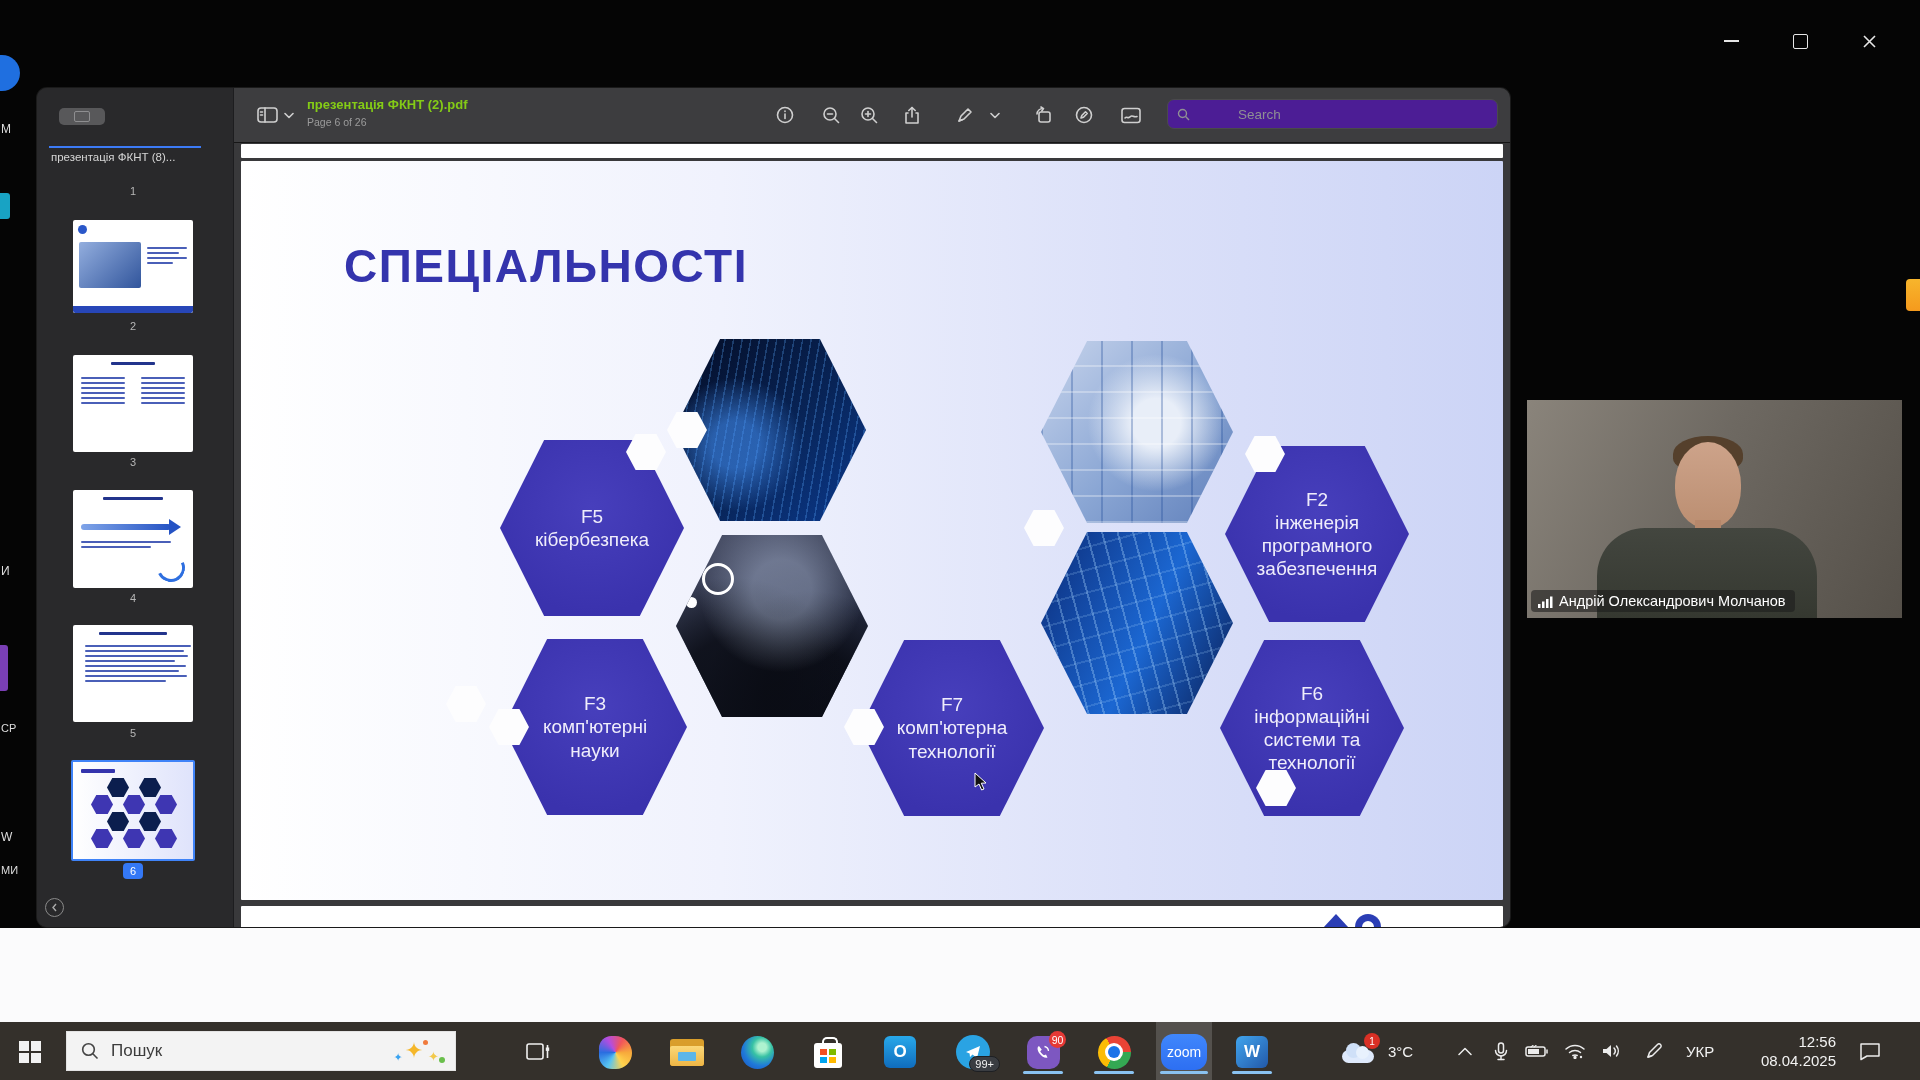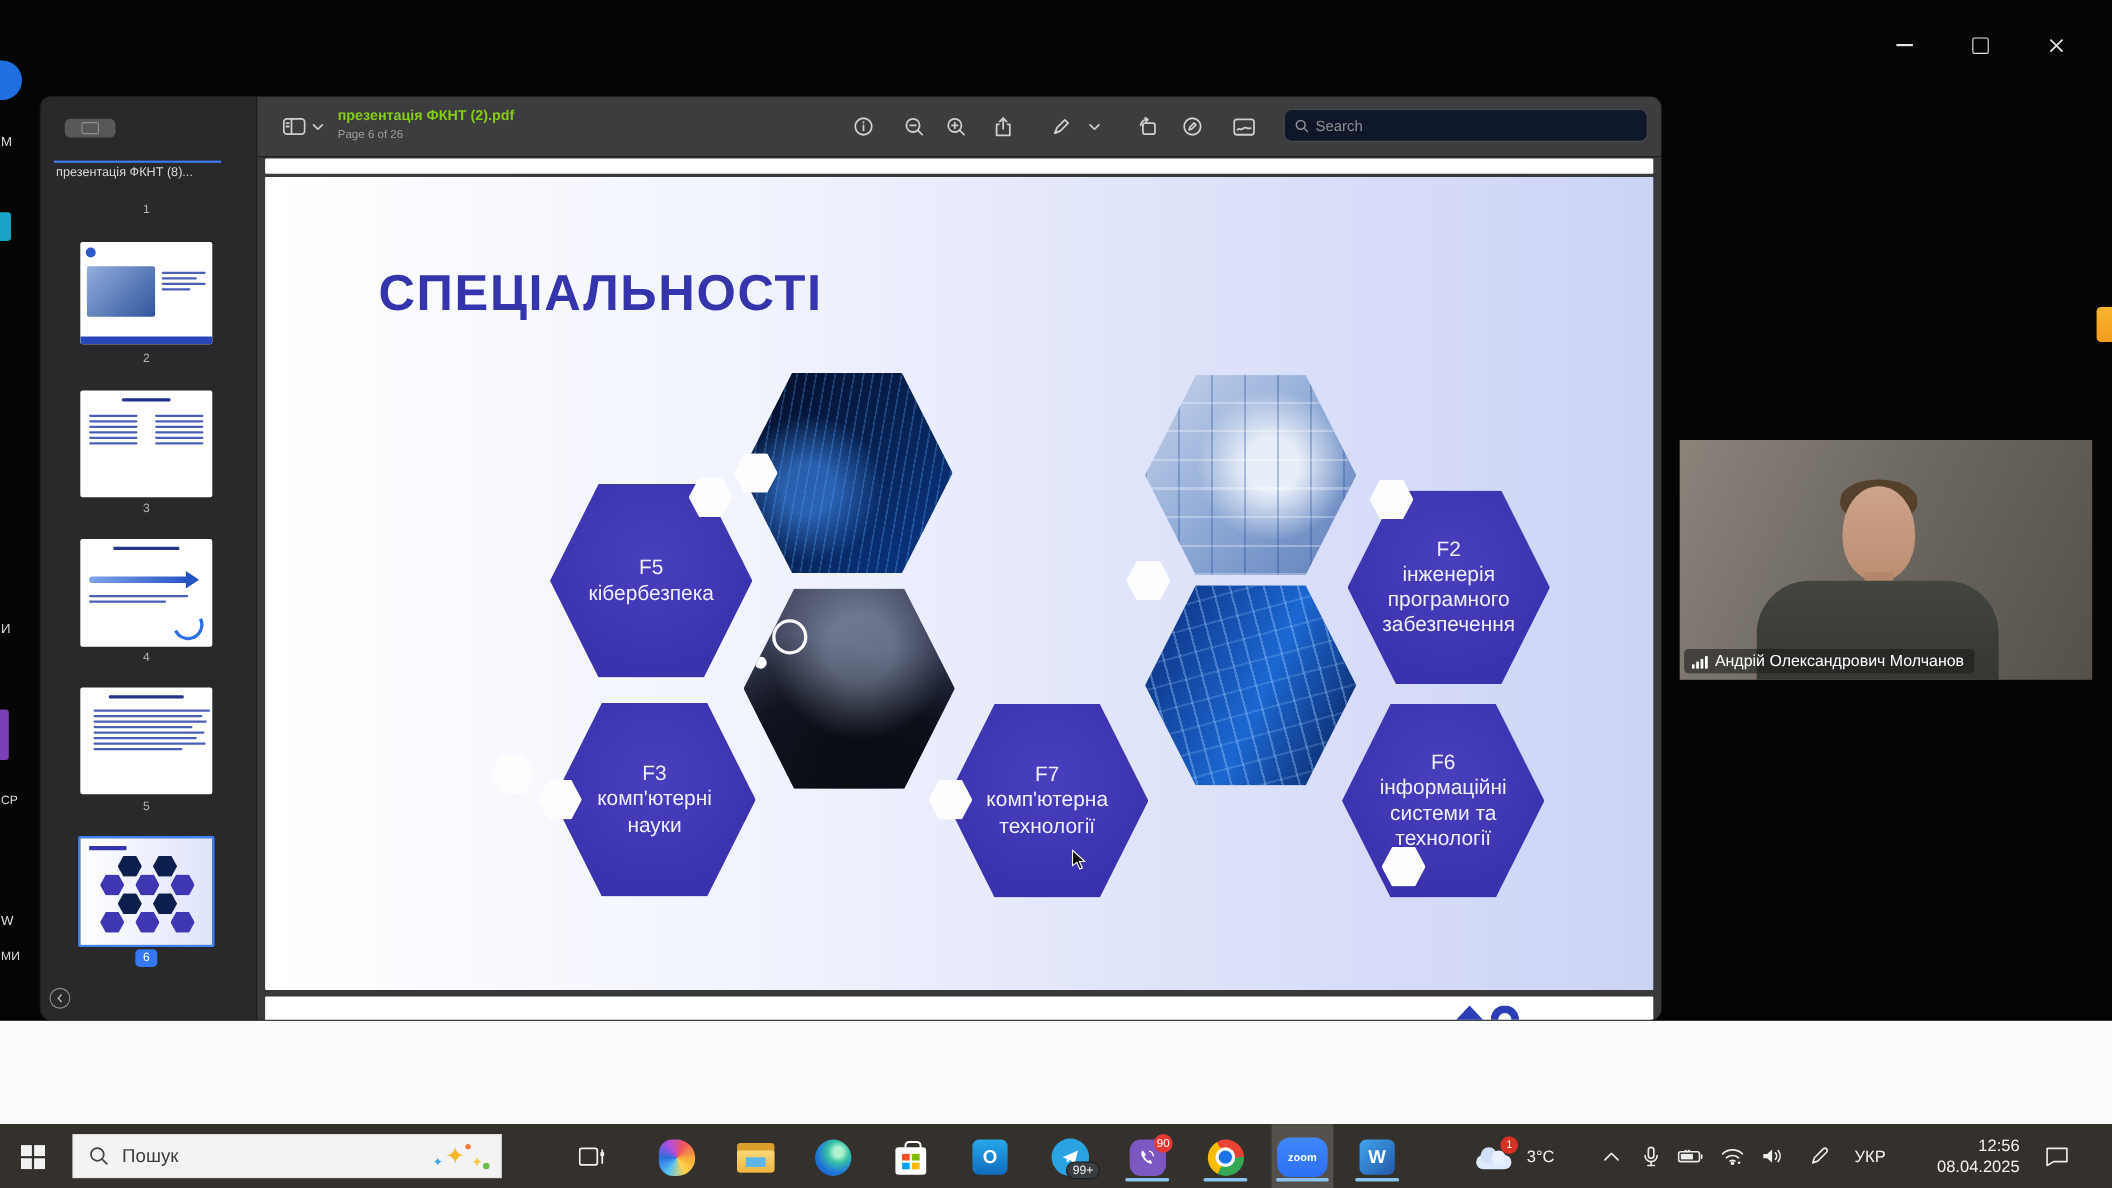--- a/index.html
+++ b/index.html
@@ -30,22 +30,22 @@
   #sbar{position:relative;width:196px;background:#29292b;border-right:1px solid #1d1d1f;flex:0 0 196px;}
   .thumb{position:absolute;left:36px;width:120px;background:#fff;border-radius:2px;overflow:hidden;}
   .pnum{position:absolute;left:36px;width:120px;text-align:center;font-size:11px;color:#b6b6b6;}
   .tline{background:#4a5fb8;height:2px;border-radius:1px;margin:3px 8px;}
 
   
   #main{position:relative;flex:1;display:flex;flex-direction:column;}
   #tbar{position:relative;height:54px;background:#3d3d3f;border-bottom:1px solid #161616;flex:0 0 54px;}
   .tico{position:absolute;top:15px;width:26px;height:24px;display:flex;align-items:center;justify-content:center;}
   .tico svg{stroke:#cfcfcf;fill:none;stroke-width:1.6;stroke-linecap:round;stroke-linejoin:round;}
-  #tsearch{position:absolute;left:933px;top:11px;width:331px;height:30px;background:#0f172a;border:1px solid #4a4a4c;
-           border-radius:7px;display:flex;align-items:center;padding-left:9px;box-sizing:border-box;}
+  #tsearch{position:absolute;left:933px;top:11px;width:331px;height:30px;background:#4c1d95;border:1px solid #4a4a4c;
+           border-radius:7px;display:flex;align-items:center;padding-left:9px;box-sizing:border-box;gap:42px;}
   #tsearch span{color:#8f8f94;font-size:13.5px;margin-left:6px;}
 
   
   #docarea{position:relative;flex:1;background:#39393b;}
   .pagewhite{position:absolute;left:7px;right:7px;background:#fff;border-radius:1px;}
 
   
   #page6{position:absolute;left:7px;right:7px;top:18px;height:739px;border-radius:1px;overflow:hidden;
          background:linear-gradient(90deg,#ffffff 0%,#f0f2fd 38%,#dce1f9 70%,#ccd4f6 100%);}
   #slide-title{position:absolute;left:103px;top:78px;font-size:46px;font-weight:800;color:#3434ad;letter-spacing:1.5px;}
@@ -506,21 +506,21 @@
     <div class="tb-item" style="left:1091px;">
       <div style="position:relative;width:33px;height:33px;border-radius:50%;background:conic-gradient(from -30deg,#ea4335 0 33%,#34a853 33% 66%,#fbbc05 66% 100%);">
         <div style="position:absolute;left:7.5px;top:7.5px;width:18px;height:18px;border-radius:50%;background:#fff;"></div>
         <div style="position:absolute;left:10.5px;top:10.5px;width:12px;height:12px;border-radius:50%;background:#1a73e8;"></div>
       </div>
       <div class="run-bar" style="left:3px;"></div>
     </div>
 
     <div class="abs" style="left:1156px;top:0;width:56px;height:58px;background:rgba(255,255,255,.16);"></div>
     <div class="tb-item" style="left:1161px;">
-      <div style="width:52px;height:36px;border-radius:12px;background:linear-gradient(180deg,#4087fc,#2d6ff2);display:flex;align-items:center;justify-content:center;color:#fff;font-size:10px;font-weight:bold;">zoom</div>
+      <div style="width:52px;height:36px;border-radius:12px;background:linear-gradient(180deg,#4087fc,#2d6ff2);display:flex;align-items:center;justify-content:center;color:#fff;font-size:14px;font-weight:normal;">zoom</div>
       <div class="run-bar" style="left:-1px;width:48px;"></div>
     </div>
 
     <div class="tb-item" style="left:1229px;">
       <div style="width:32px;height:32px;border-radius:6px;background:linear-gradient(135deg,#41a5ee,#2258a8);display:flex;align-items:center;justify-content:center;color:#fff;font-size:17px;font-weight:bold;">W</div>
       <div class="run-bar" style="left:3px;"></div>
     </div>
 
     <div class="tray-ico" style="left:1338px;width:40px;">
       <div style="position:relative;width:36px;height:24px;">

